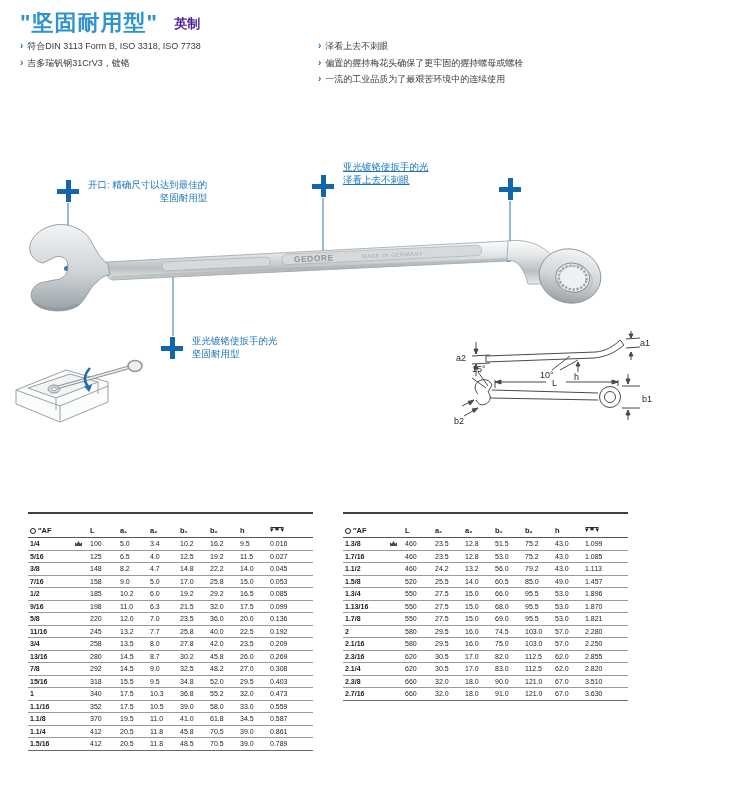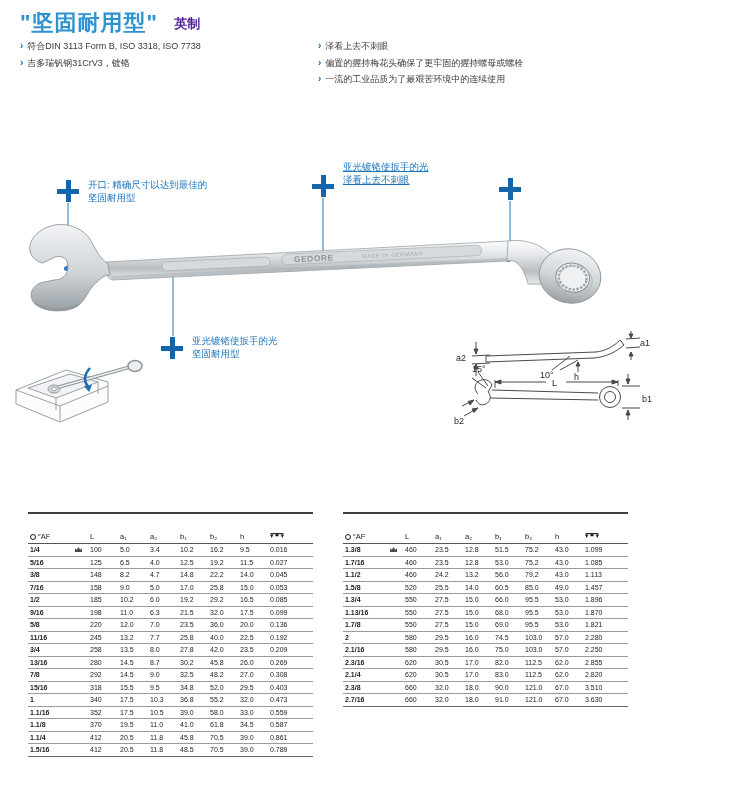--- a/index.html
+++ b/index.html
@@ -28,21 +28,21 @@
   
   .art { position:absolute; }
   
   .cat-table { position:absolute; top:512px; width:285px; border-collapse:collapse; table-layout:fixed; }
   .cat-table.left { left:28px; }
   .cat-table.right { left:343px; }
   .cat-table th, .cat-table td {
     font-size:7px; color:#1c1c1c; text-align:left; padding:1px 2px 1.5px 2px;
     border-bottom:1px solid #9a9a9a; line-height:9px; overflow:hidden; white-space:nowrap;
   }
-  .cat-table thead th { border-top:2px solid #3f3f3f; border-bottom:1px solid #555; font-weight:normal; font-size:7.5px; padding-top:18px; padding-bottom:2px; }
+  .cat-table thead th { border-top:2px solid #3f3f3f; border-bottom:1px solid #555; font-weight:bold; font-size:7.5px; padding-top:12px; padding-bottom:2px; }
   .cat-table tbody tr:last-child td { border-bottom:1.6px solid #6a6a6a; }
   .cat-table td:first-child { font-weight:bold; }
   .cat-table .size-cell { }
   .cat-table td.size-cell span:first-child { display:inline-block; }
   .col-size { width:60px; } .col-n { width:30px; } .col-kg { width:45px; }
   .ring-sym { display:inline-block; width:6px; height:6px; border:1.7px solid #1c1c1c; border-radius:50%; margin-right:2px; vertical-align:-1px; }
   .row-icon { float:right; width:7px; height:5px; margin-top:2px; margin-right:4px; background:#4a4a4a;
     clip-path:polygon(0 100%, 0 25%, 25% 55%, 50% 0, 75% 55%, 100% 25%, 100% 100%); }
   .wicon { vertical-align:-1px; }
 </style>
@@ -64,21 +64,21 @@
     <div class="bullet"><span class="arr">›</span><span>泽看上去不刺眼</span></div>
     <div class="bullet"><span class="arr">›</span><span>偏置的握持梅花头确保了更牢固的握持螺母或螺栓</span></div>
     <div class="bullet"><span class="arr">›</span><span>一流的工业品质为了最艰苦环境中的连续使用</span></div>
   </div>
 
   <div class="plus" style="left:57px; top:180px;"></div>
   <div class="plus" style="left:312px; top:175px;"></div>
   <div class="plus" style="left:499px; top:178px;"></div>
   <div class="plus" style="left:161px; top:337px;"></div>
 
-  <div class="callout-text" style="left:88px; top:178px;">
+  <div class="callout-text" style="left:88px; top:178px;text-align:right;">
     <div>开口: 精确尺寸以达到最佳的</div>
     <div>坚固耐用型</div>
   </div>
   <div class="callout-text" style="left:343px; top:160px;text-decoration:underline;">
     <div>亚光镀铬使扳手的光</div>
     <div>泽看上去不刺眼</div>
   </div>
   <div class="callout-text" style="left:192px; top:334px;">
     <div>亚光镀铬使扳手的光</div>
     <div>坚固耐用型</div>

